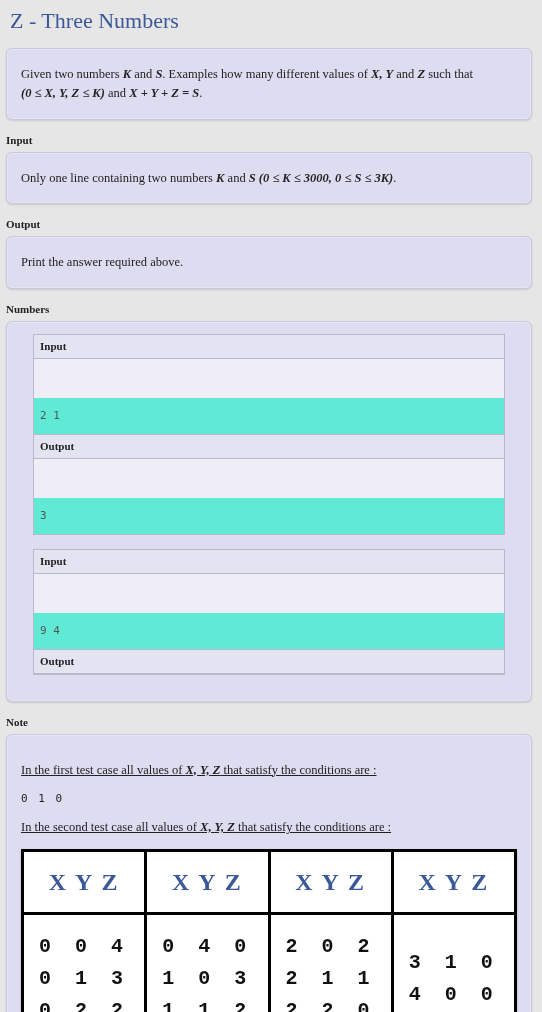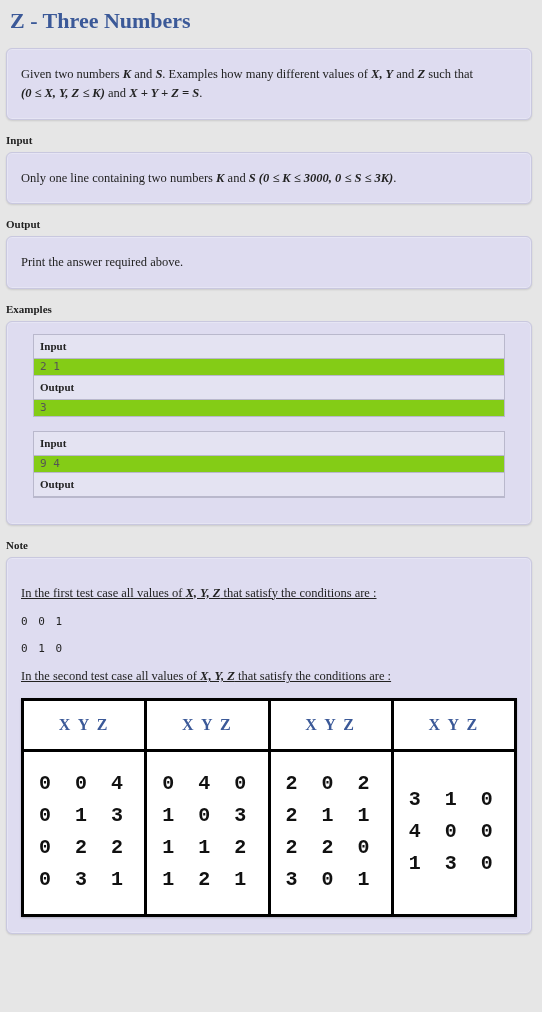--- a/index.html
+++ b/index.html
@@ -9,21 +9,21 @@
     color:#222;
     width:542px;
     min-height:1012px;
     box-sizing:border-box;
     padding:4px 8px 20px 4px;
   }
   .title{
     font-size:22px;
     color:#3b5998;
     margin:4px 0 14px 6px;
-    font-weight:700;
+    font-weight:400;
   }
   .panel{
     background:#dedcf0;
     border:1px solid #c9c8df;
     border-radius:6px;
     padding:16px 14px;
     margin:4px 2px 14px 2px;
     font-size:12.5px;
     line-height:1.5;
     box-shadow:0 1px 2px rgba(0,0,0,.12), inset 0 0 0 1px rgba(255,255,255,.25);
@@ -45,25 +45,26 @@
   }
   .sample-box .row-head{
     font-size:11px;
     font-weight:700;
     padding:3px 6px;
     border-bottom:1px solid #b9b8cc;
     background:#e4e3f2;
   }
   .sample-box .row-val{
     font-size:11px;
-    padding:0 6px;
+    padding:10px 6px;
     border-bottom:1px solid #b9b8cc;
     font-family:Consolas,monospace;
-    background:#84cc16;
+    background:#5eead4;
     color:#555;
+    margin-top:39px;
   }
   .sample-box .row-val:last-child{border-bottom:none;}
   .note-triplet{
     font-family:Consolas,monospace;
     font-size:11px;
     letter-spacing:2px;
     margin:10px 0;
   }
   .note-p{
     font-size:12.5px;
@@ -77,21 +78,21 @@
     margin-top:10px;
     box-shadow:0 1px 2px rgba(0,0,0,.2);
   }
   table.big th, table.big td{
     border:3px solid #000;
     text-align:center;
     vertical-align:middle;
   }
   table.big th{
     color:#3b5998;
-    font-size:16px;
+    font-size:24px;
     font-weight:800;
     padding:12px 12px;
     letter-spacing:2px;
   }
   table.big td{
     padding:16px 6px 18px 6px;
     font-family:Consolas,"Courier New",monospace;
     font-size:20px;
     font-weight:800;
     letter-spacing:6px;
@@ -113,41 +114,40 @@
 <div class="section-title">Input</div>
 <div class="panel">
   <span>Only one line containing two numbers </span><b class="math">K</b><span> and </span><b class="math">S</b><span> </span><b class="math">(0 ≤ K ≤ 3000, 0 ≤ S ≤ 3K)</b><span>.</span>
 </div>
 
 <div class="section-title">Output</div>
 <div class="panel">
   <span>Print the answer required above.</span>
 </div>
 
-<div class="section-title">Examples</div>
+<div class="section-title">Numbers</div>
 <div class="panel" style="padding:12px 26px;">
   <div class="sample-box">
     <div class="row-head">Input</div>
     <div class="row-val">2 1</div>
     <div class="row-head">Output</div>
     <div class="row-val">3</div>
   </div>
   <div class="sample-box">
     <div class="row-head">Input</div>
     <div class="row-val">9 4</div>
     <div class="row-head">Output</div>
   </div>
 </div>
 
 <div class="section-title">Note</div>
 <div class="panel">
   <div class="note-p">
     <span>In the first test case all values of </span><b class="math">X, Y, Z</b><span> that satisfy the conditions are :</span>
   </div>
-  <div class="note-triplet">0 0 1</div>
   <div class="note-triplet">0 1 0</div>
   <div class="note-p">
     <span>In the second test case all values of </span><b class="math">X, Y, Z</b><span> that satisfy the conditions are :</span>
   </div>
 
   <table class="big">
     <tbody>
         <tr>
       <th>X Y Z</th>
       <th>X Y Z</th>

